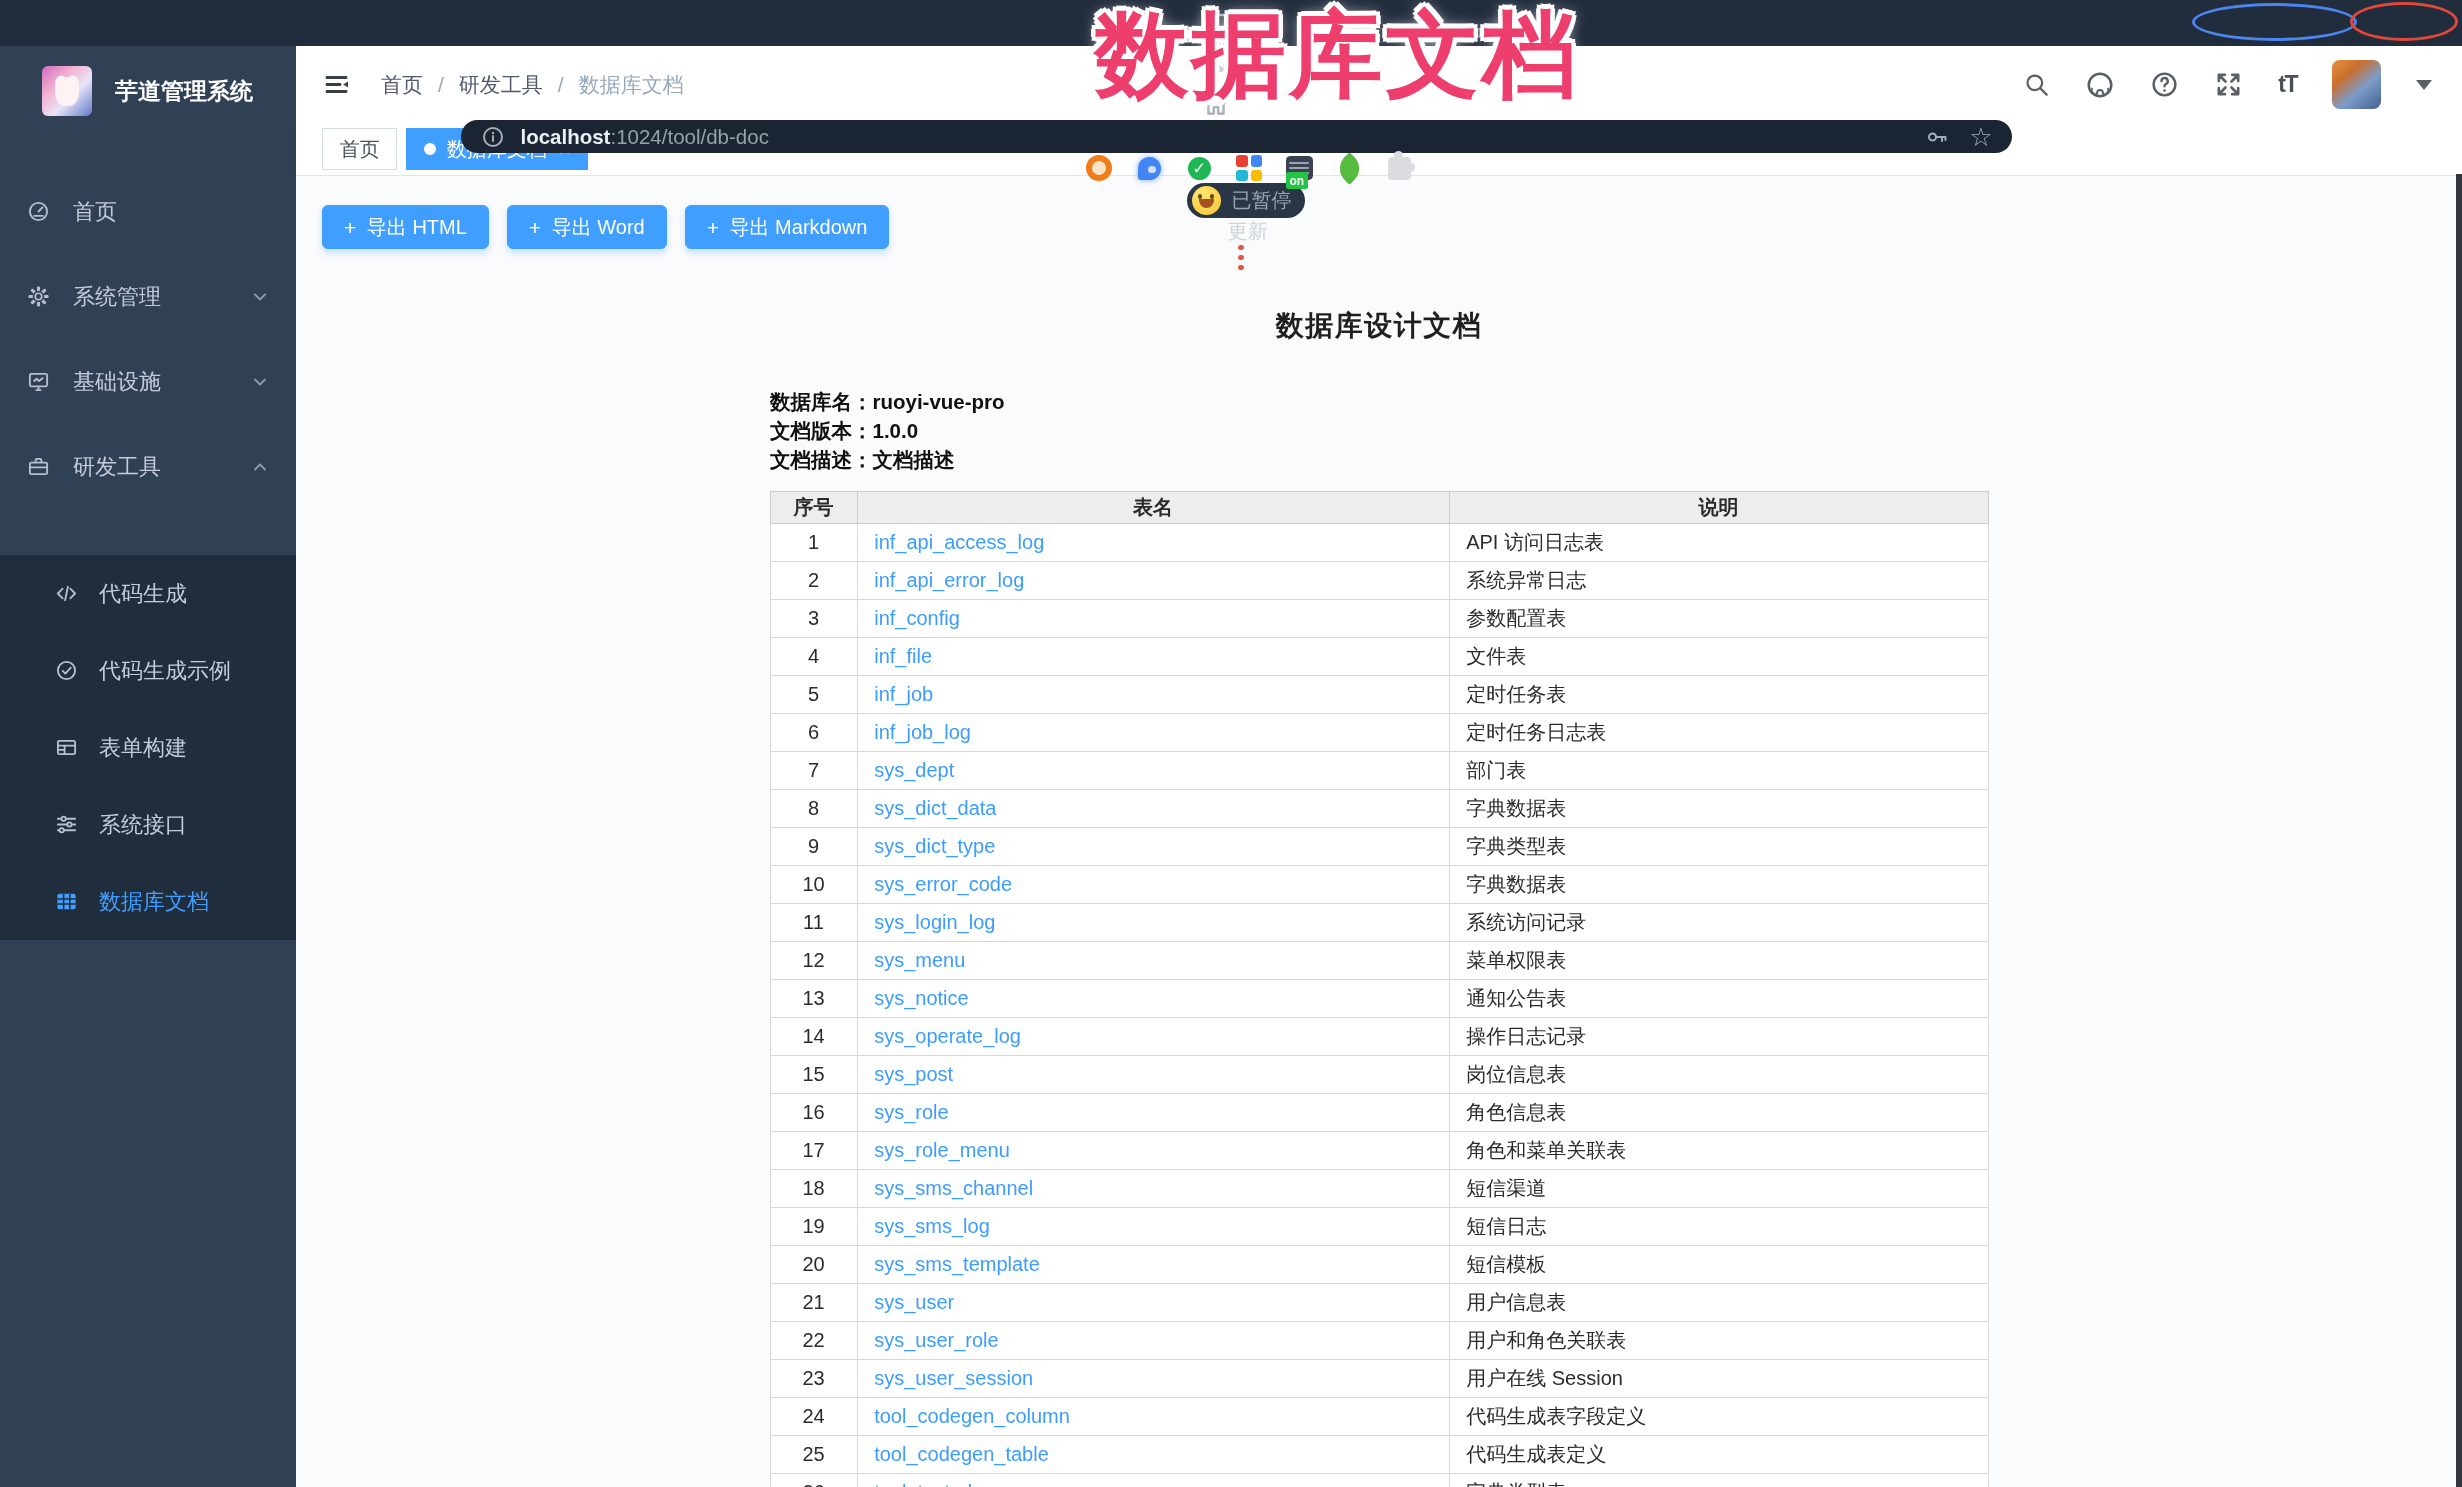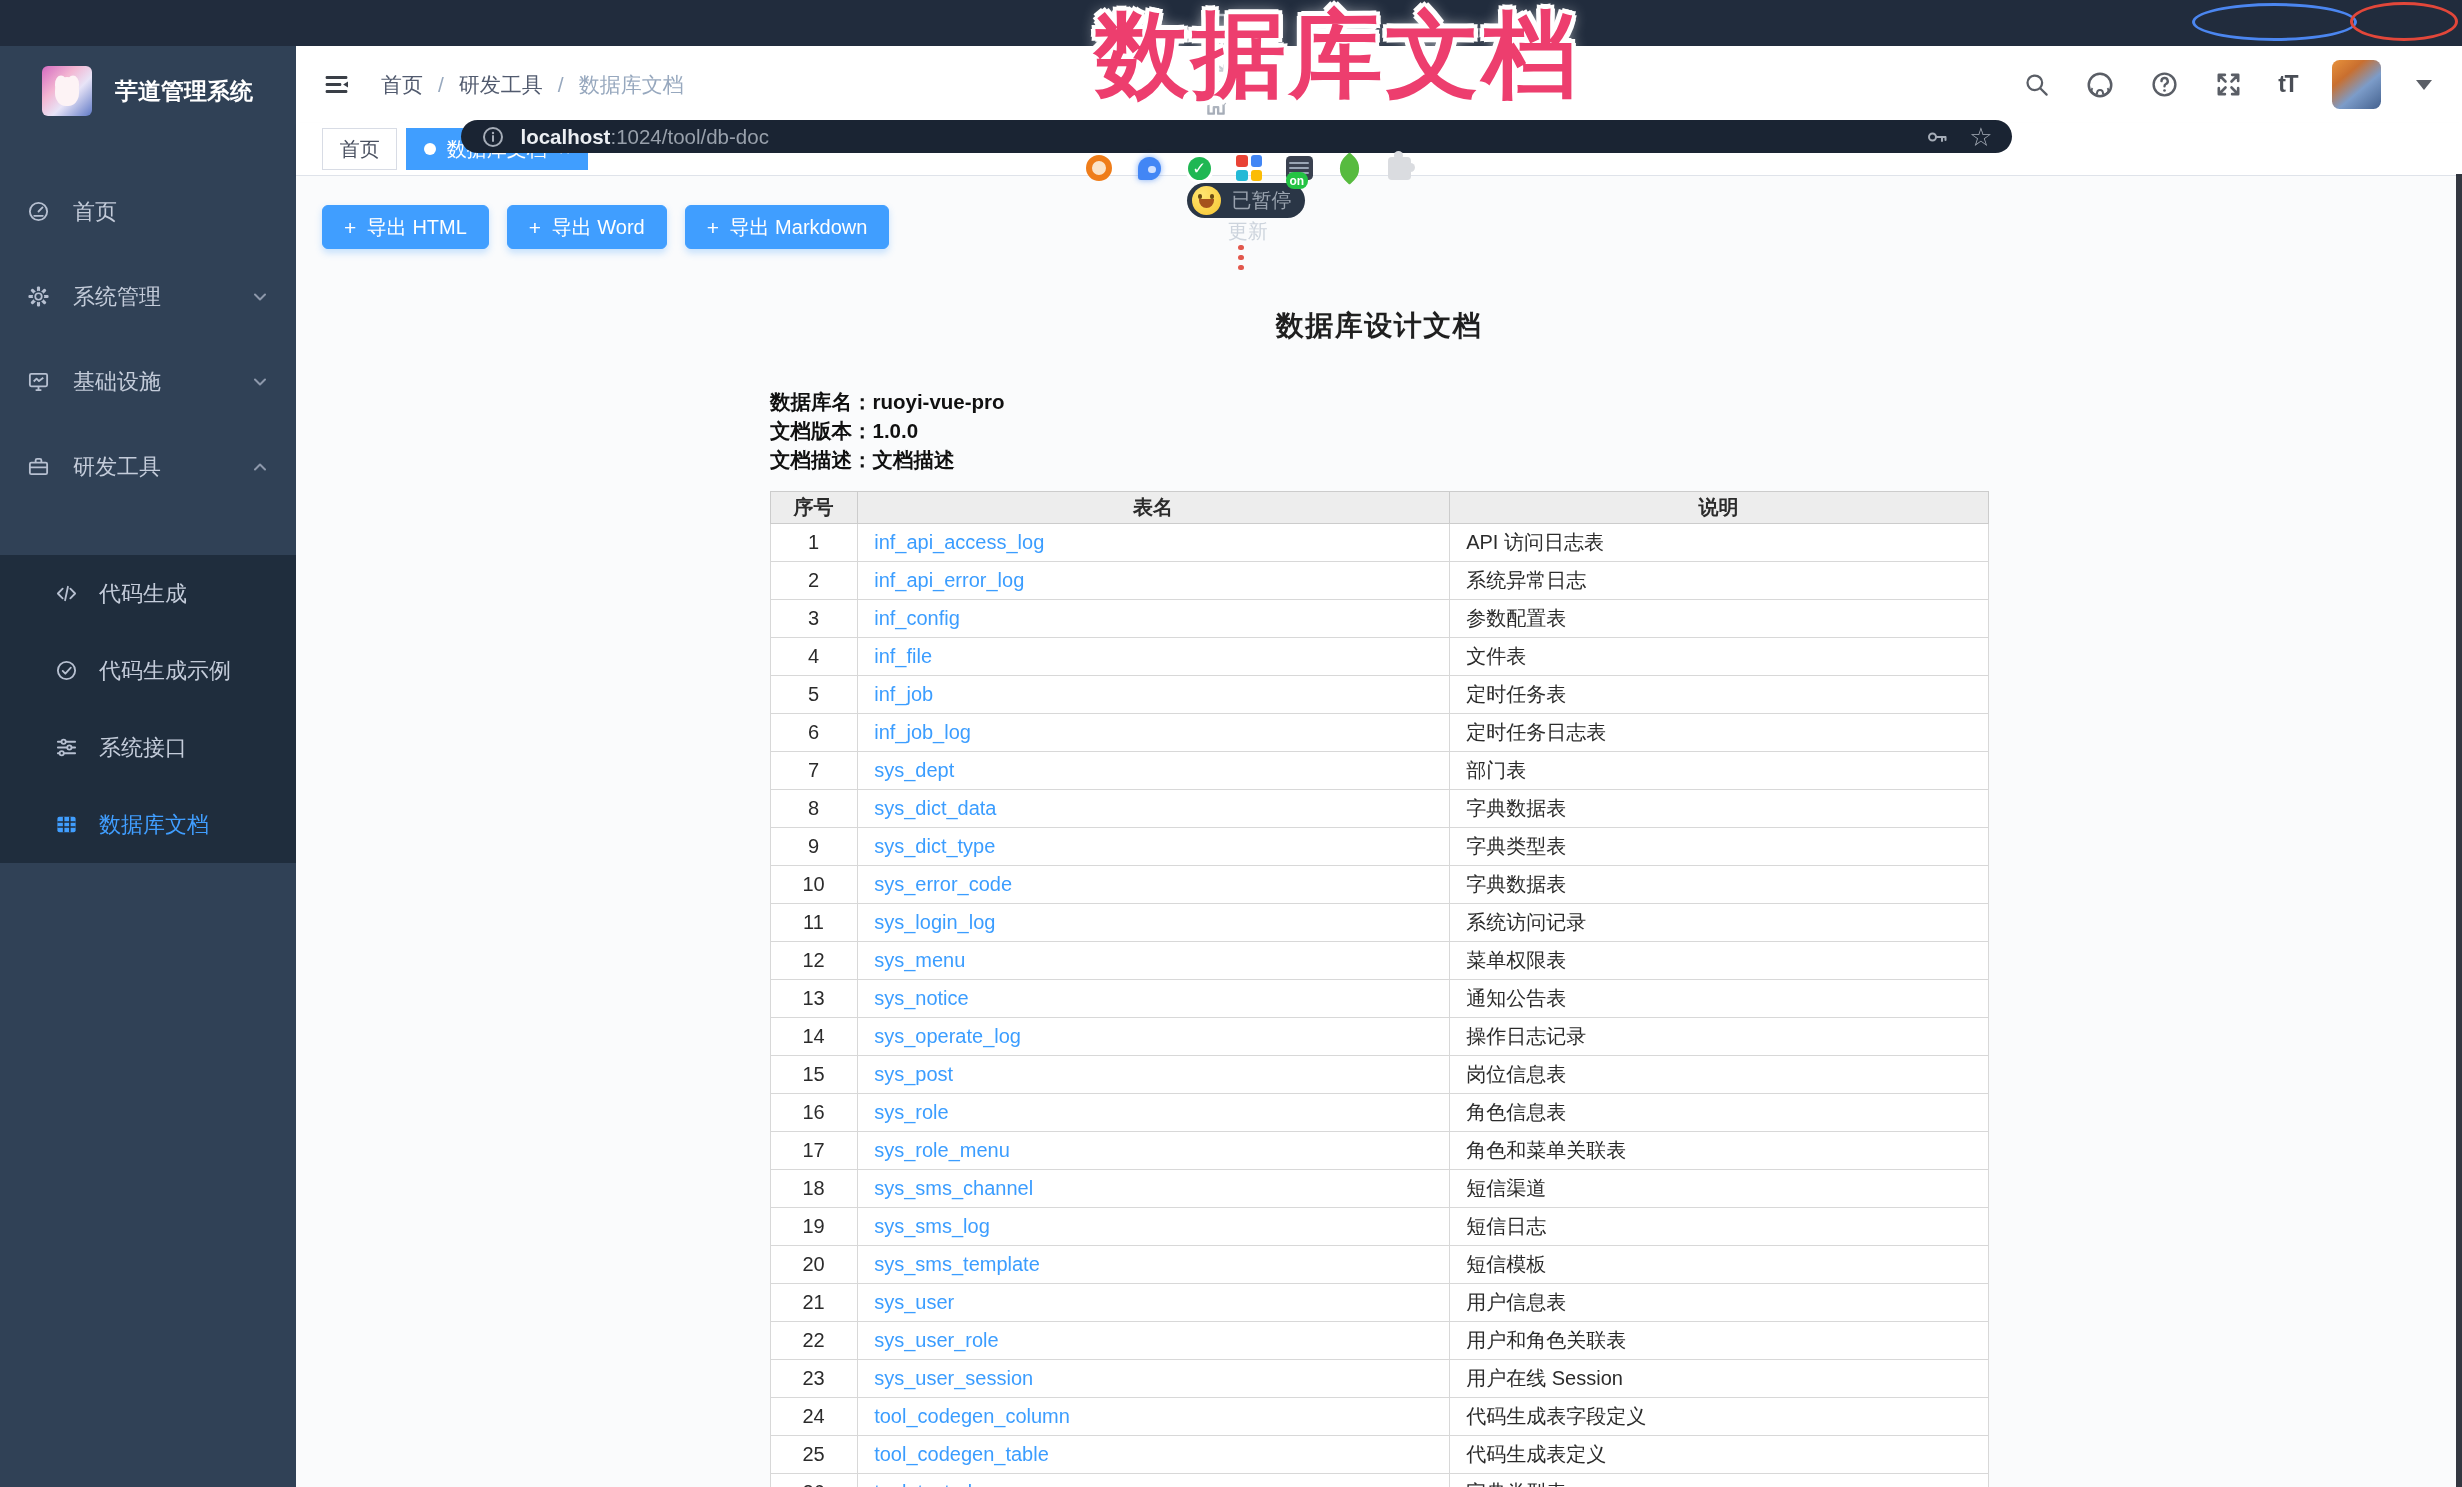--- a/index.html
+++ b/index.html
@@ -31,21 +31,21 @@
   .ext-pin{ width:23px;height:23px;border-radius:50% 50% 50% 3px; background:#4286f5; transform:rotate(0deg); box-shadow:0 0 6px #4286f5aa;}
   .ext-pin::after{content:""; position:absolute; left:10.6px; top:9px; width:7.6px;height:7.6px;border-radius:50%;background:#cfe0ff;}
   .ext-green{ width:29px;height:29px;border-radius:50%;background:#ffffff; display:flex;align-items:center;justify-content:center;}
   .ext-green .in{ width:23px;height:23px;border-radius:50%;background:#1fb753; color:#fff; font-size:16.7px; font-weight:bold; display:flex;align-items:center;justify-content:center;}
   .ext-grid{ width:26px;height:26px; display:grid; grid-template-columns:1fr 1fr; gap:3px;}
   .ext-grid i{ border-radius:3px;}
   .ext-grid i:nth-child(1){background:#e94235;} .ext-grid i:nth-child(2){background:#4286f5;}
   .ext-grid i:nth-child(3){background:#23b9d6;} .ext-grid i:nth-child(4){background:#fbbc05;}
   .ext-stack{ width:27px;height:24px;border-radius:4.6px;background:#3a4150; display:flex; flex-direction:column; justify-content:center; gap:3px; padding:0 3.8px;}
   .ext-stack i{height:2.3px;background:#9aa5b4;border-radius:1.5px;}
-  .on-badge{ position:absolute; left:1.5px; bottom:-6px; background:#23c343; color:#fff; font-size:12px; font-weight:bold; line-height:1; padding:2.3px 3.8px; border-radius:8px;}
+  .on-badge{ position:absolute; left:1.5px; bottom:-6px; background:#23c343; color:#fff; font-size:12px; font-weight:bold; line-height:1; padding:2.3px 3.8px; border-radius:2px;}
   .ext-leaf{ width:23px;height:23px; background:#57bb3f; border-radius:1.5px 70% 1.5px 70%; transform:rotate(45deg);}
   .ext-puzzle{ width:23px;height:23px; background:#dadce0; border-radius:3.8px; position:relative;}
   .ext-puzzle::before{content:""; position:absolute; top:-6px; left:6.8px; width:9px;height:9px;border-radius:50%;background:#dadce0;}
   .ext-puzzle::after{content:""; position:absolute; right:-4.6px; top:6.8px; width:9px;height:9px;border-radius:50%;background:#dadce0;}
   .paused-pill{ display:flex; align-items:center; gap:10.6px; margin-left:23px; background:#2a3646; border-radius:18px; padding:3px 13.7px 3px 4.6px; flex:0 0 auto;}
   .emoji-face{ width:29px;height:29px;border-radius:50%;background:radial-gradient(circle at 35% 30%,#ffe671,#f7c531); position:relative;}
   .emoji-face::before{content:""; position:absolute; left:6px; top:8.3px; width:4.6px;height:4.6px;border-radius:50%;background:#6b4b12; box-shadow:12px 0 0 #6b4b12;}
   .emoji-face::after{content:""; position:absolute; left:6.8px; top:13px; width:15px;height:9px;border-radius:0 0 15px 15px;background:#a5531c;}
   .paused-label{ font-size:20px; color:#9aa3af; white-space:nowrap;}
   .update-label{ font-size:20px; color:#cdd4dd; margin-left:26px; white-space:nowrap; flex:0 0 auto;}
@@ -308,20 +308,29 @@
           <span class="mi-label">代码生成</span>
         </div>
         <div class="submenu-item">
           <span class="mi-icon">
             <svg width="23" height="23" viewBox="0 0 24 24" fill="none" stroke="currentColor" stroke-width="1.9" stroke-linecap="round" stroke-linejoin="round">
                 <circle cx="12" cy="12" r="9"></circle>
                 <path d="M8 12.5l2.8 2.8L16.5 9"></path>
               </svg>
           </span>
           <span class="mi-label">代码生成示例</span>
+        </div>
+        <div class="submenu-item">
+          <span class="mi-icon">
+            <svg width="23" height="23" viewBox="0 0 24 24" fill="none" stroke="currentColor" stroke-width="1.9" stroke-linejoin="round">
+                <rect x="3" y="5" width="18" height="14" rx="1.5"></rect>
+                <path d="M3 10h18M10 10v9M3 14.5h7"></path>
+              </svg>
+          </span>
+          <span class="mi-label">表单构建</span>
         </div>
         <div class="submenu-item">
           <span class="mi-icon">
             <svg width="23" height="23" viewBox="0 0 24 24" fill="none" stroke="currentColor" stroke-width="1.9" stroke-linecap="round">
                 <path d="M3 6h18M3 12h18M3 18h18"></path>
                 <circle cx="9" cy="6" r="2.2" fill="#1f2d3d"></circle>
                 <circle cx="15" cy="12" r="2.2" fill="#1f2d3d"></circle>
                 <circle cx="7" cy="18" r="2.2" fill="#1f2d3d"></circle>
               </svg>
           </span>

